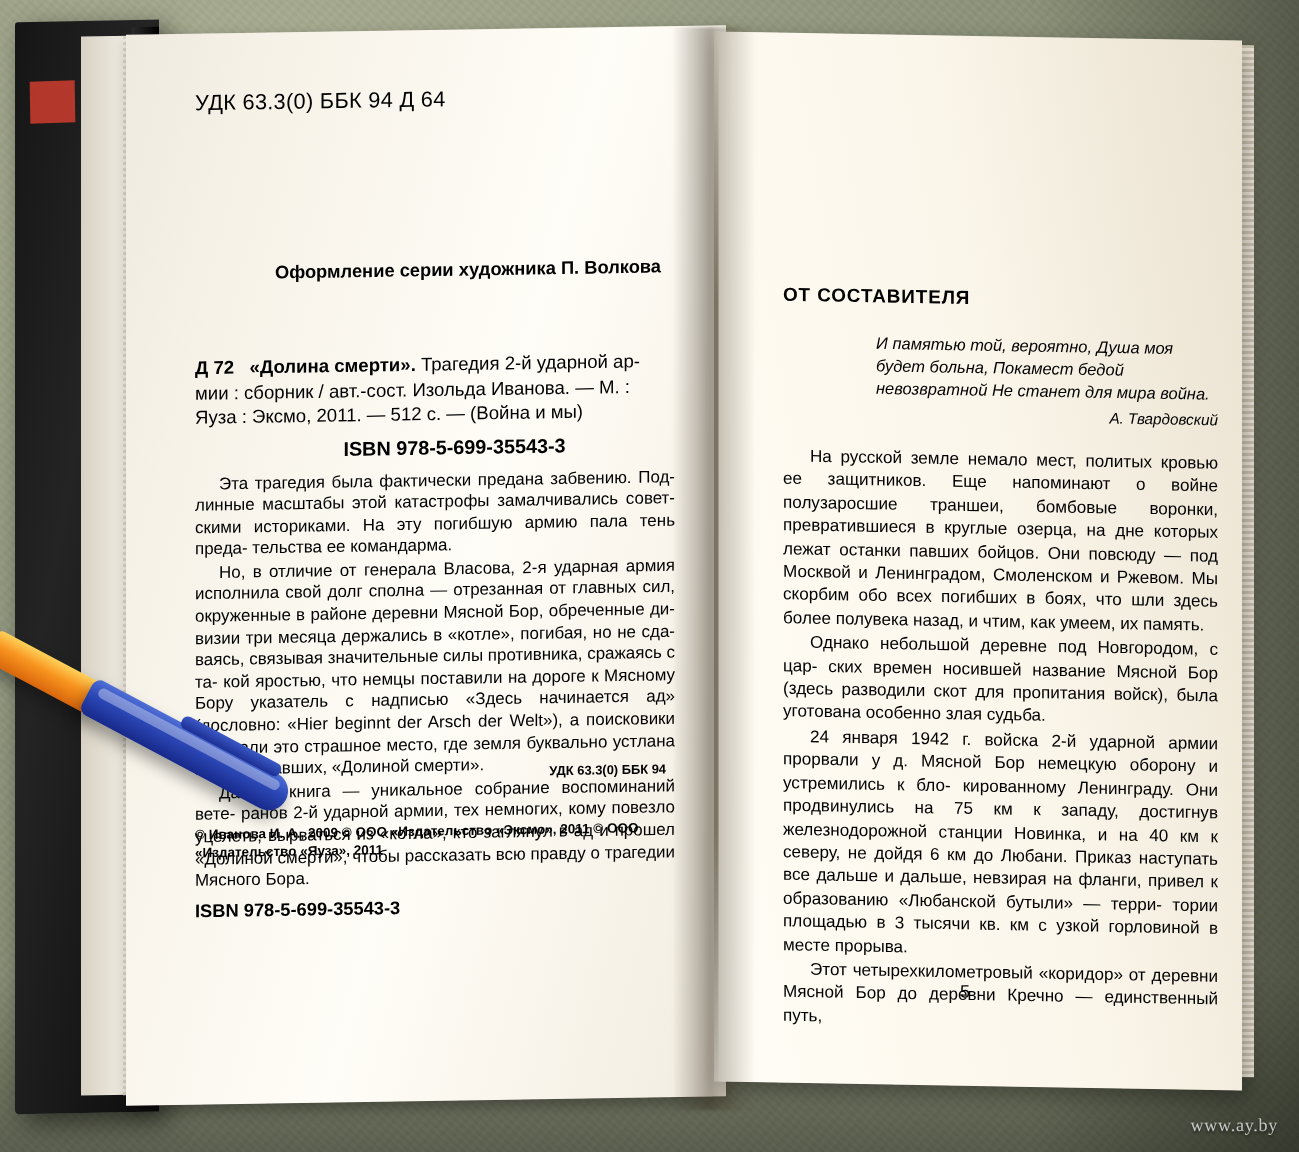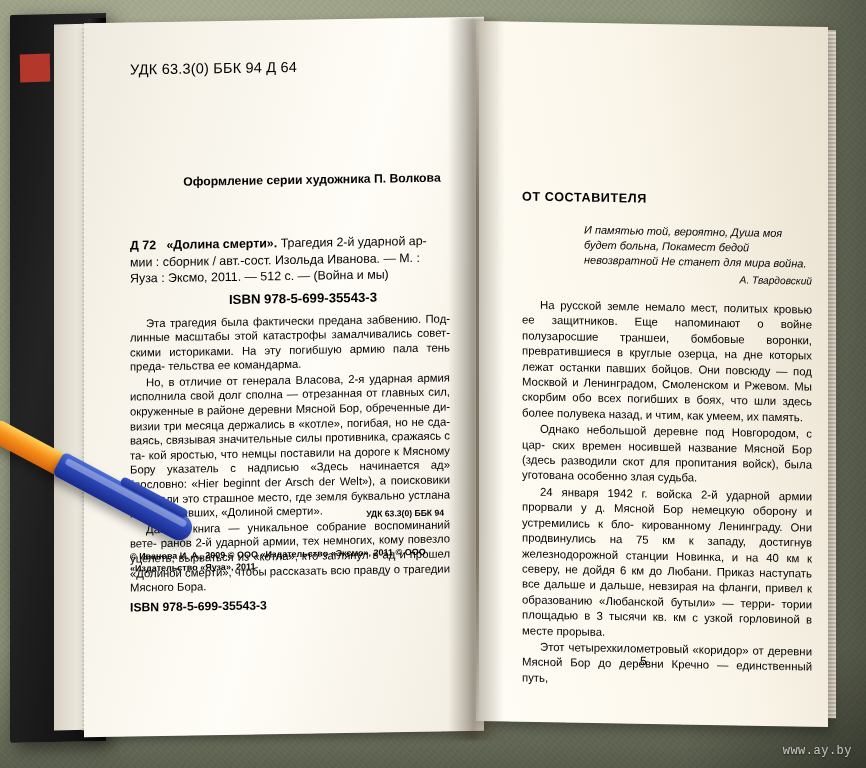--- a/index.html
+++ b/index.html
@@ -293,21 +293,21 @@
 
   
   .watermark {
     position: absolute;
     right: 14px;
     bottom: 10px;
     font-size: 12px;
     color: rgba(255,255,255,.72);
     letter-spacing: .5px;
     text-shadow: 0 1px 2px rgba(0,0,0,.6);
-    font-family: Liberation Mono, monospace;
+    font-family: Liberation Serif, serif;
     margin-top: 31px;
   }
 </style>
 </head>
 <body>
 
 <div id="photo">
 
   <div class="bg-cloth"></div>
   <div class="bg-noise"></div>

